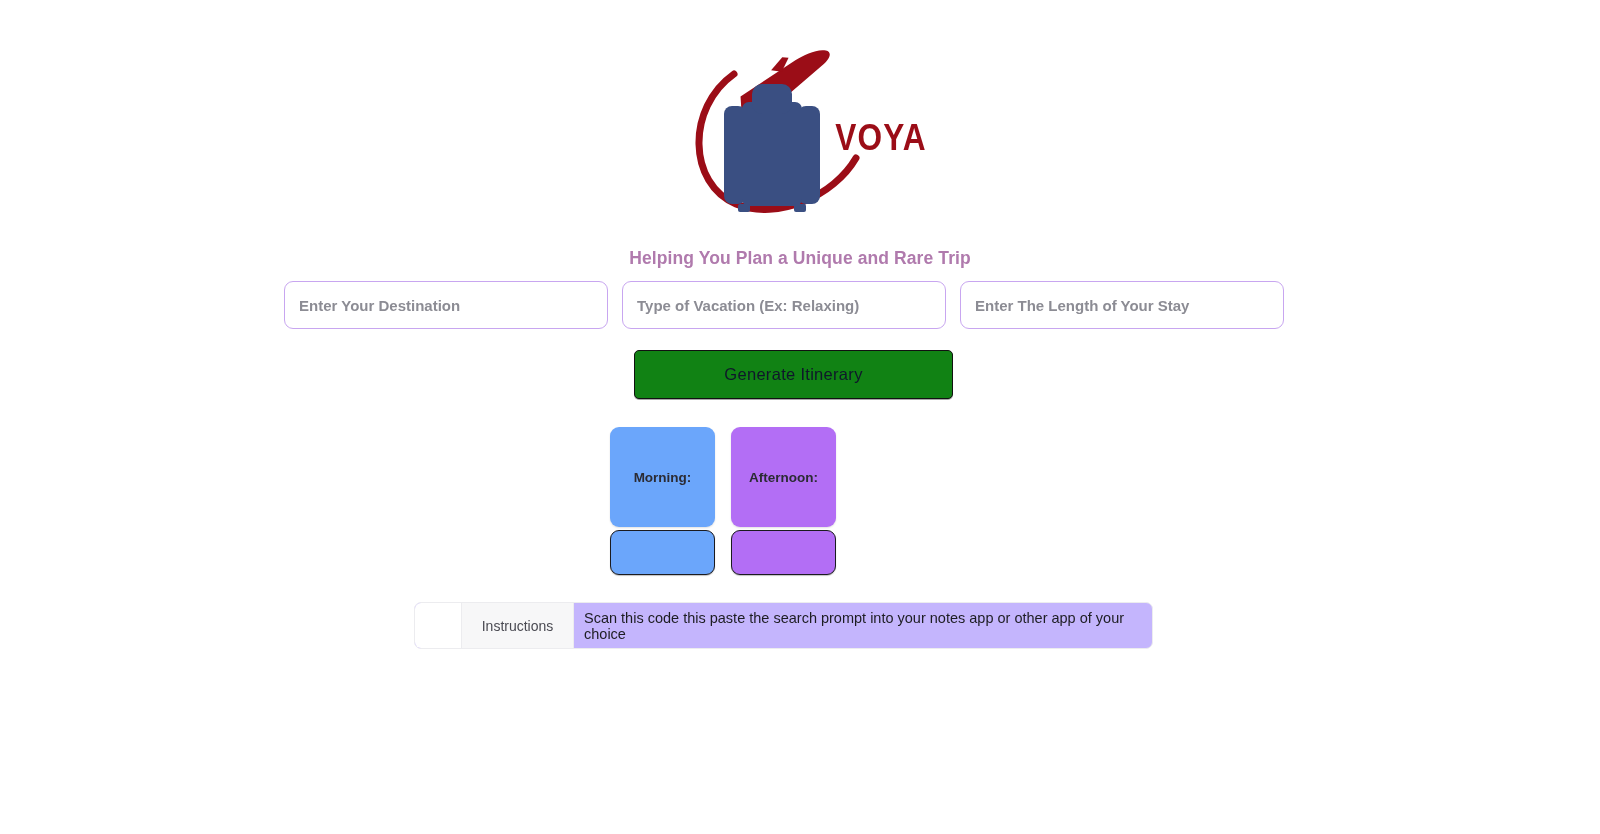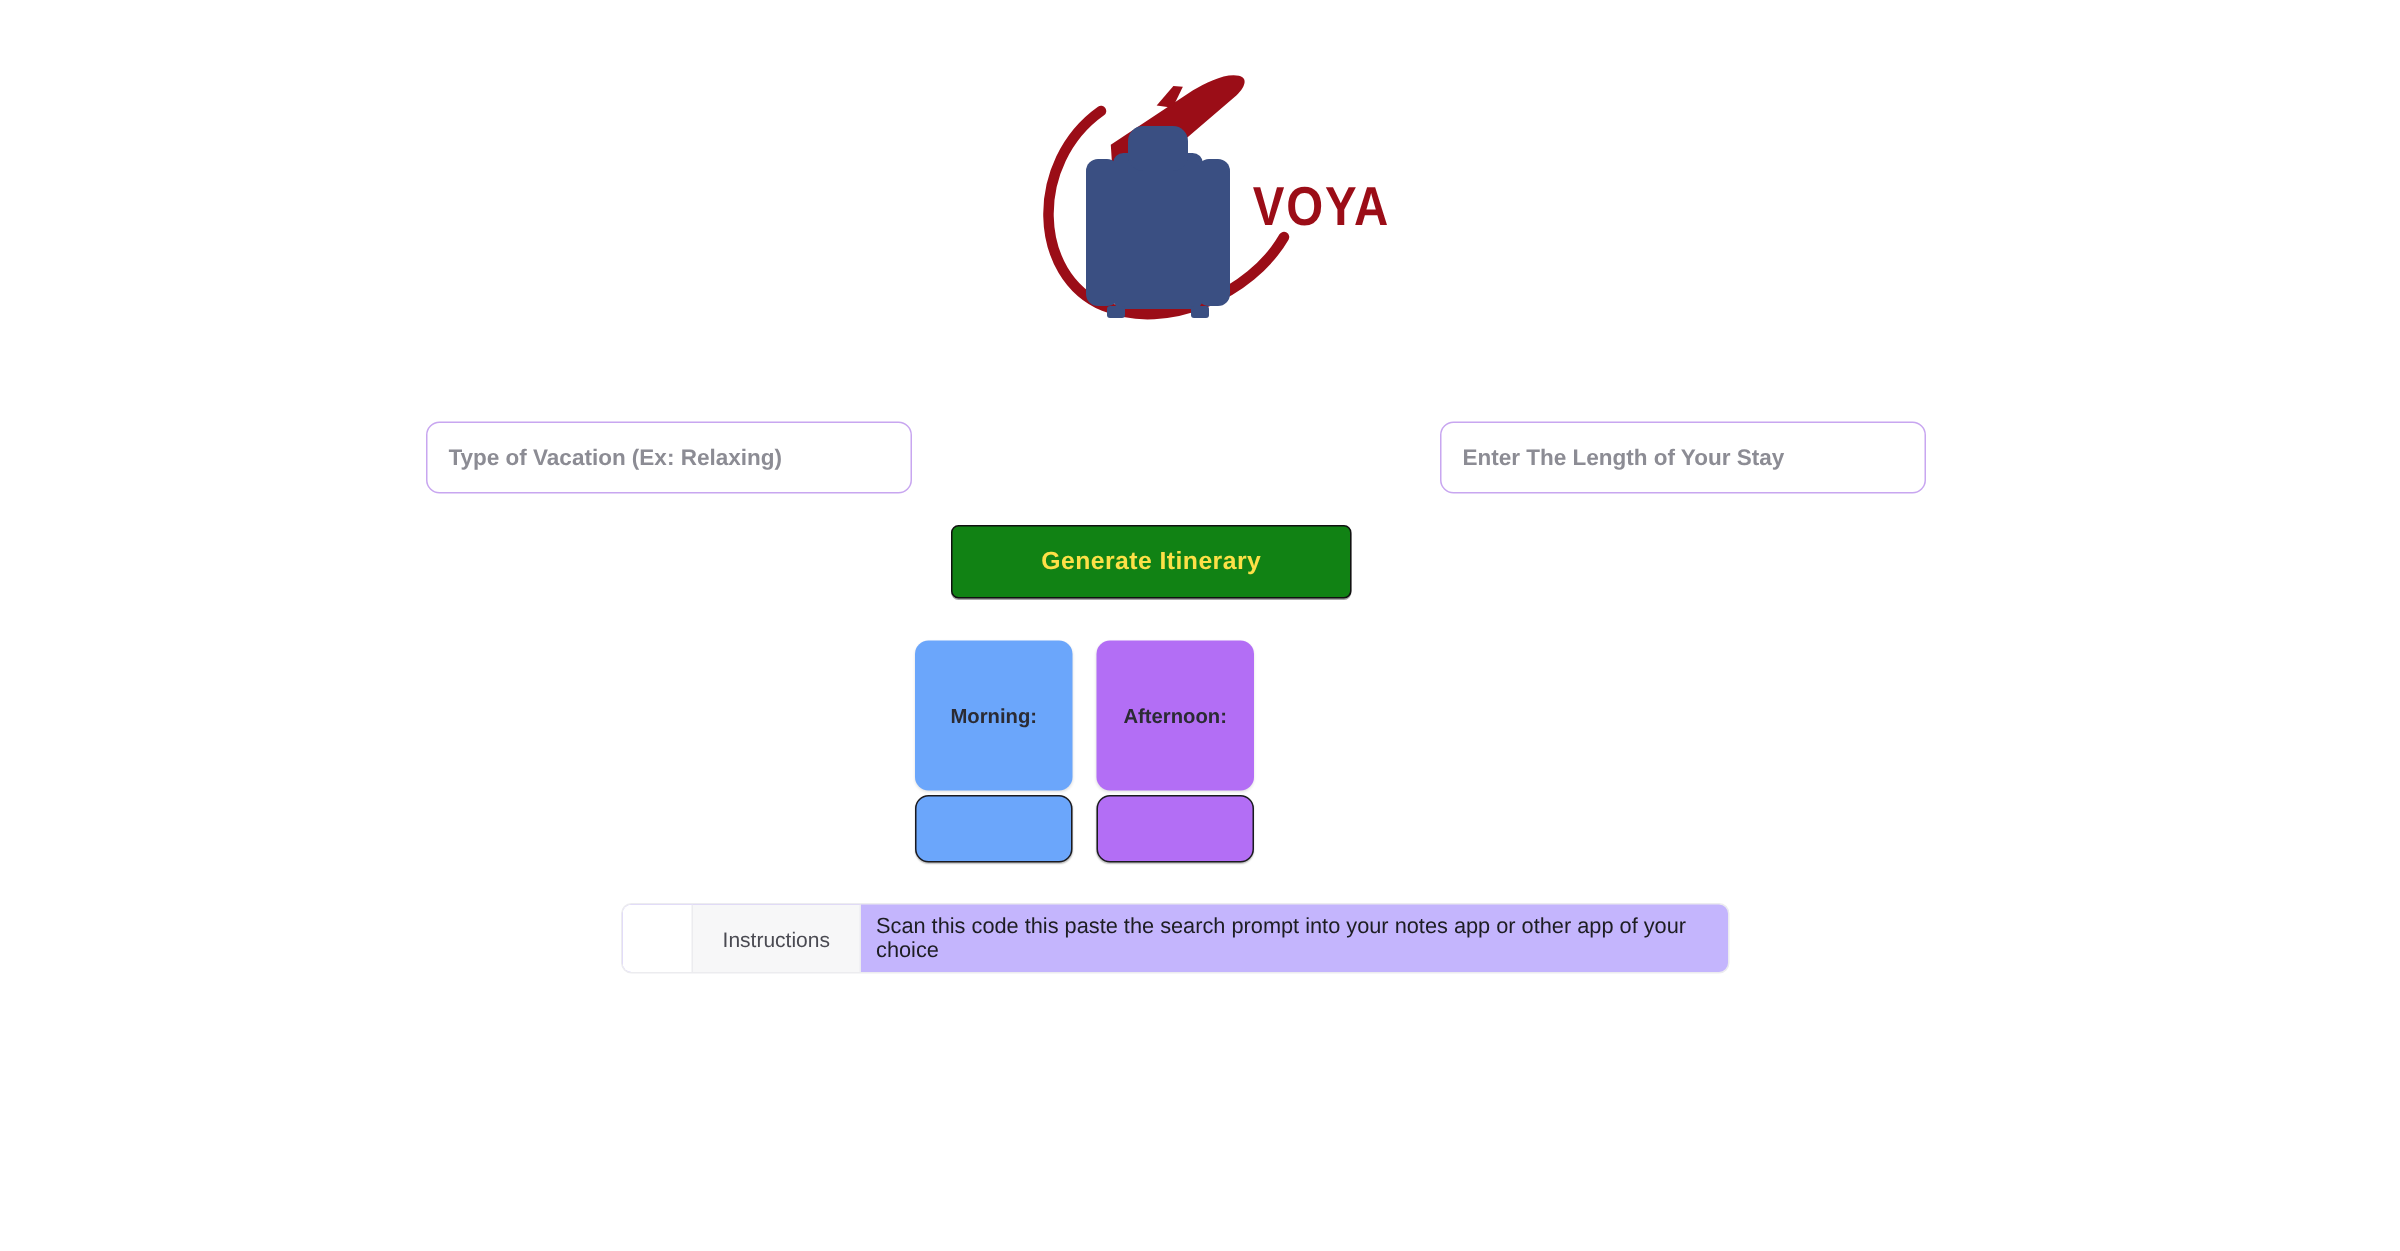--- a/index.html
+++ b/index.html
@@ -73,30 +73,30 @@
     color: #8c8c94;
     font-weight: bold;
     font-size: 15px;
   }
 
   
   .generate-btn {
     position: absolute;
     left: 634px;
     top: 350px;
-    width: 267px;
+    width: 319px;
     height: 49px;
     background: #13801a;
     background: #118214;
     border: 1.6px solid #111111;
     border-radius: 5px;
-    color: #fde047;
+    color: #0f172a;
     font-family: "Liberation Sans", sans-serif;
     font-size: 16.5px;
-    font-weight: bold;
+    font-weight: normal;
     letter-spacing: .3px;
     cursor: pointer;
     box-shadow: 0 1px 0 rgba(0,0,0,.35);
   }
 
   
   .cards {
     position: absolute;
     left: 610px;
     top: 427px;
@@ -194,22 +194,24 @@
 
       <rect x="78" y="38" width="40" height="30" rx="10" fill="#3a4f82"></rect>
 
       <rect x="64" y="158" width="12" height="8" rx="2" fill="#3a4f82"></rect>
       <rect x="120" y="158" width="12" height="8" rx="2" fill="#3a4f82"></rect>
 
       <text x="160" y="106" font-family="Liberation Sans, sans-serif" font-size="31" font-weight="bold" fill="#9b0d17" letter-spacing="1.2" transform="scale(1.02,1.18) translate(-2,-18)">VOYAGERAI</text>
     </svg>
   </div>
 
+  <div class="tagline">Helping You Plan a Unique and Rare Trip</div>
 
   <div class="input-row">
+    <input class="text-input" type="text" placeholder="Enter Your Destination" style="">
     <input class="text-input" type="text" placeholder="Type of Vacation (Ex: Relaxing)" style="">
     <input class="text-input" type="text" placeholder="Enter The Length of Your Stay" style="">
   </div>
 
   <button class="generate-btn">Generate Itinerary</button>
 
   <div class="cards">
 
     <div class="card-col c0">
       <div class="card-head" id="head0" style="background: rgb(107, 166, 251);">

